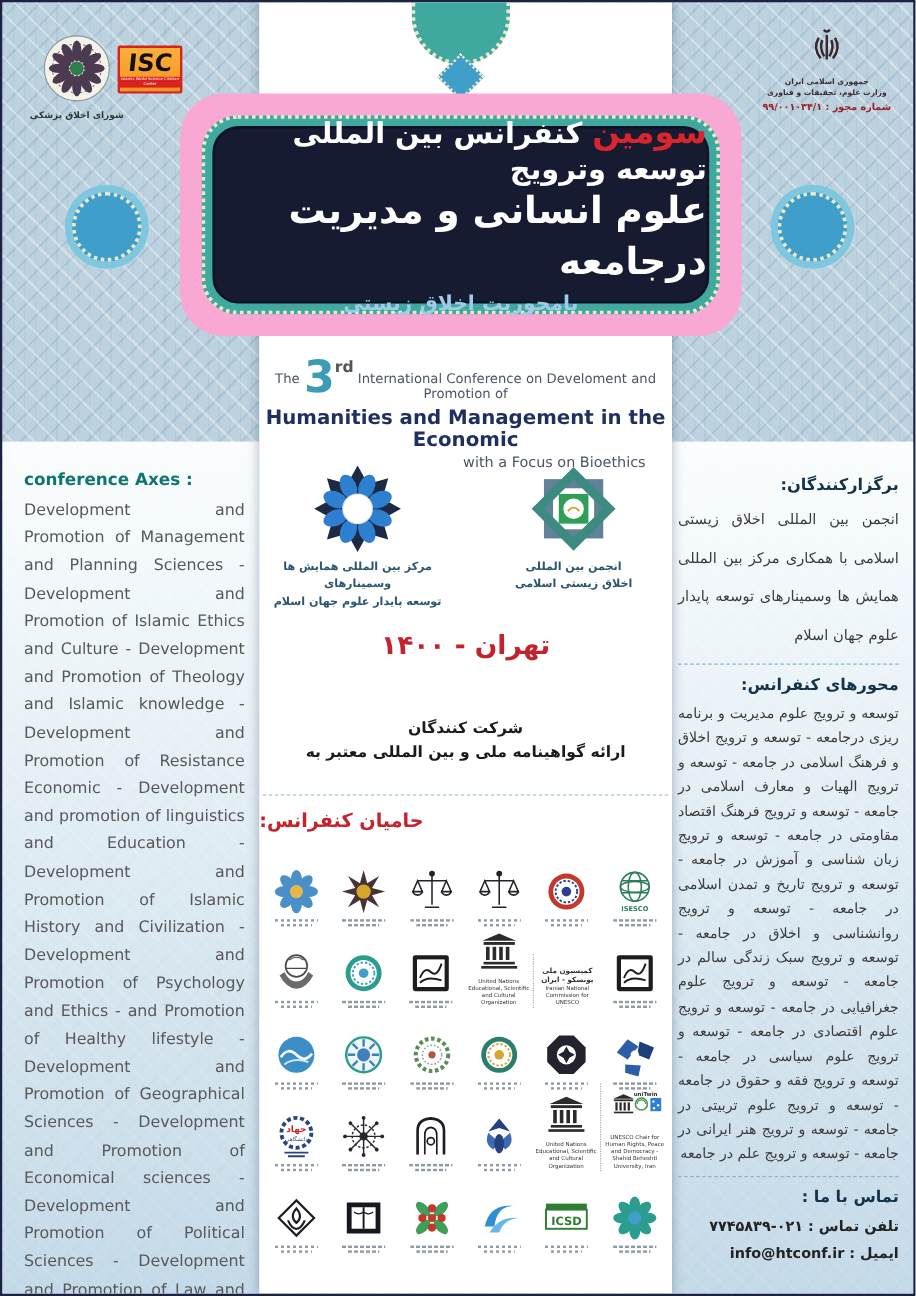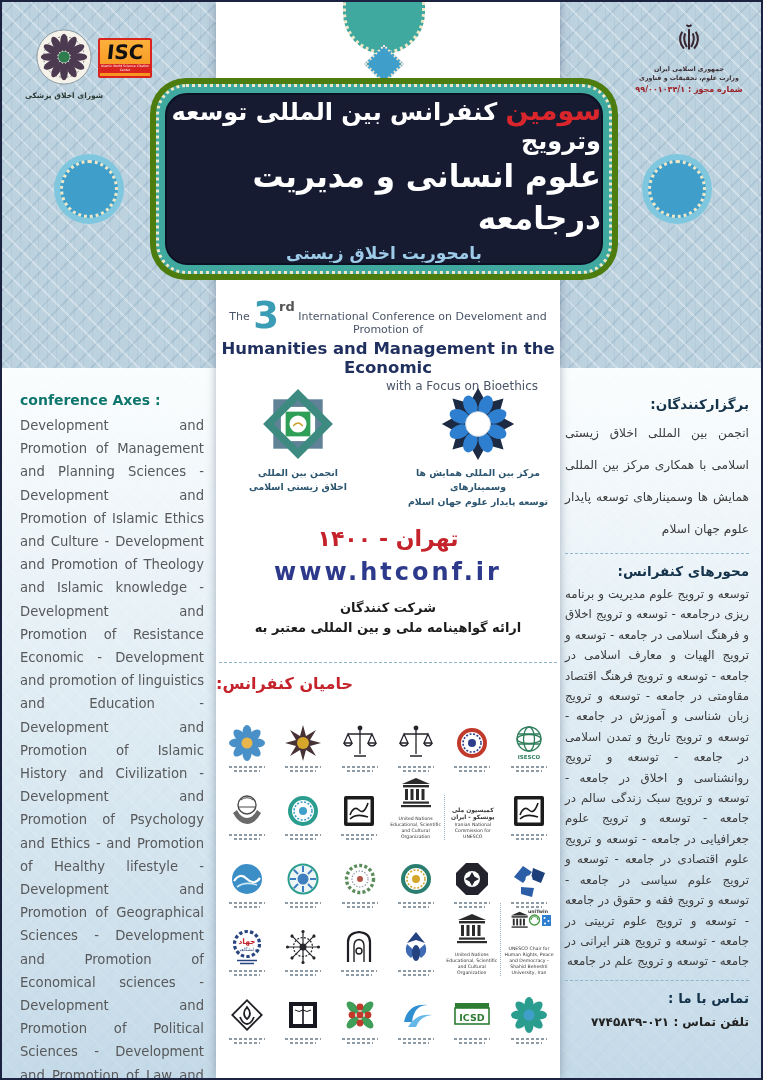--- a/index.html
+++ b/index.html
@@ -35,21 +35,21 @@
   .gov .lic{font-size:8px;color:#9c1f23;font-weight:bold;margin-top:2px;direction:rtl;}
   
   .dome{position:absolute;left:341px;top:-4px;width:82px;height:56px;background:#3fa89f;z-index:3;
     border:3px dotted #efe7c8;border-top:none;border-radius:0 0 52px 52px;}
   .diamond{position:absolute;left:368px;top:48px;width:28px;height:28px;background:#3f9fca;z-index:3;
     border:2px dotted #efe7c8;transform:rotate(45deg);}
   .medal{position:absolute;top:158px;width:58px;height:58px;border-radius:50%;background:#3f9fca;
     border:3px dotted #efe7c8;box-shadow:0 0 0 6px #7ec7de;z-index:3;}
   .medal.l{left:58px;} .medal.r{left:646px;}
   .frame{position:absolute;left:148px;top:76px;width:468px;height:202px;z-index:4;
-    background:#4d7c0f;border-radius:36px;padding:6px;}
+    background:#f9a8d4;border-radius:36px;padding:18px;}
   .frame-mid{width:100%;height:100%;background:#3fa89f;border-radius:30px;padding:6px;
     border:3px dotted #efe7c8;}
   .navy{width:100%;height:100%;background:#161b31;border-radius:22px;border:2px solid #0d1124;
     display:flex;flex-direction:column;align-items:center;justify-content:center;direction:rtl;}
   .navy .t1{font-size:24px;font-weight:bold;color:#fff;line-height:1.2;}
   .navy .t1 .red{color:#d8262c;font-size:27px;}
   .navy .t2{font-size:31px;font-weight:bold;color:#fff;line-height:1.35;}
   .navy .t3{font-size:17px;font-weight:bold;color:#9ecbe8;margin-top:4px;}
   
   .en-title{position:absolute;left:214px;top:297px;width:344px;text-align:center;z-index:2;color:#4a5568;}
@@ -168,33 +168,20 @@
     <div class="row1">
       <span>The</span>
       <span class="big3">3</span><span class="ord">rd</span>
       <span>International Conference on Develoment and Promotion of</span>
     </div>
     <div class="row2">Humanities and Management in the Economic</div>
     <div class="row3">with a Focus on Bioethics</div>
   </div>
 
   <div class="orgs">
-    <div class="org">
-      <svg viewBox="0 0 80 80">
-        <rect x="18" y="18" width="44" height="44" fill="none" stroke="#5f8296" stroke-width="8"></rect>
-        <rect x="18" y="18" width="44" height="44" fill="none" stroke="#3d8b80" stroke-width="8" transform="rotate(45 40 40)"></rect>
-        <rect x="27" y="27" width="26" height="26" fill="#2f9e57"></rect>
-        <circle cx="40" cy="40" r="9" fill="#fff"></circle>
-        <path d="M35 42q5-6 10 0" stroke="#c9a227" stroke-width="1.6" fill="none"></path>
-      </svg>
-      <div class="cap">
-        <div>انجمن بین المللی</div>
-        <div>اخلاق زیستی اسلامی</div>
-      </div>
-    </div>
     <div class="org">
       <svg viewBox="0 0 80 80">
         <g fill="#1d2a44">
           <path d="M40 2 50 20 40 28 30 20Z"></path>
           <path d="M40 2 50 20 40 28 30 20Z" transform="rotate(45 40 40)"></path>
           <path d="M40 2 50 20 40 28 30 20Z" transform="rotate(90 40 40)"></path>
           <path d="M40 2 50 20 40 28 30 20Z" transform="rotate(135 40 40)"></path>
           <path d="M40 2 50 20 40 28 30 20Z" transform="rotate(180 40 40)"></path>
           <path d="M40 2 50 20 40 28 30 20Z" transform="rotate(225 40 40)"></path>
           <path d="M40 2 50 20 40 28 30 20Z" transform="rotate(270 40 40)"></path>
@@ -210,24 +197,36 @@
           <ellipse cx="40" cy="19" rx="7" ry="11" transform="rotate(292.5 40 40)"></ellipse>
           <ellipse cx="40" cy="19" rx="7" ry="11" transform="rotate(337.5 40 40)"></ellipse>
         </g>
         <circle cx="40" cy="40" r="13" fill="#fff" stroke="#d8dde4"></circle>
       </svg>
       <div class="cap">
         <div>مرکز بین المللی همایش ها وسمینارهای</div>
         <div>توسعه پایدار علوم جهان اسلام</div>
       </div>
     </div>
+    <div class="org">
+      <svg viewBox="0 0 80 80">
+        <rect x="18" y="18" width="44" height="44" fill="none" stroke="#5f8296" stroke-width="8"></rect>
+        <rect x="18" y="18" width="44" height="44" fill="none" stroke="#3d8b80" stroke-width="8" transform="rotate(45 40 40)"></rect>
+        <rect x="27" y="27" width="26" height="26" fill="#2f9e57"></rect>
+        <circle cx="40" cy="40" r="9" fill="#fff"></circle>
+        <path d="M35 42q5-6 10 0" stroke="#c9a227" stroke-width="1.6" fill="none"></path>
+      </svg>
+      <div class="cap">
+        <div>انجمن بین المللی</div>
+        <div>اخلاق زیستی اسلامی</div>
+      </div>
+    </div>
   </div>
 
   <div class="city">تهران - ۱۴۰۰</div>
-  <div class="site">www.htconf.ir</div>
   <div class="cert">
     <div>شرکت کنندگان</div>
     <div>ارائه گواهینامه ملی و بین المللی معتبر به</div>
   </div>
   <div class="div-c"></div>
   <div class="sp-head">حامیان کنفرانس:</div>
   <div class="sp-grid">
       <div class="sp-row">
         <div class="sp-cell">
           <div>
@@ -630,14 +629,17 @@
 
   <div class="rc">
     <h3>برگزارکنندگان:</h3>
     <p class="body">انجمن بین المللی اخلاق زیستی اسلامی با همکاری مرکز بین المللی همایش ها وسمینارهای توسعه پایدار علوم جهان اسلام</p>
     <hr>
     <h3>محورهای کنفرانس:</h3>
     <p class="body axes">توسعه و ترویج علوم مدیریت و برنامه ریزی درجامعه - توسعه و ترویج اخلاق و فرهنگ اسلامی در جامعه - توسعه و ترویج الهیات و معارف اسلامی در جامعه - توسعه و ترویج فرهنگ اقتصاد مقاومتی در جامعه - توسعه و ترویج زبان شناسی و آموزش در جامعه - توسعه و ترویج تاریخ و تمدن اسلامی در جامعه - توسعه و ترویج روانشناسی و اخلاق در جامعه - توسعه و ترویج سبک زندگی سالم در جامعه - توسعه و ترویج علوم جغرافیایی در جامعه - توسعه و ترویج علوم اقتصادی در جامعه - توسعه و ترویج علوم سیاسی در جامعه - توسعه و ترویج فقه و حقوق در جامعه - توسعه و ترویج علوم تربیتی در جامعه - توسعه و ترویج هنر ایرانی در جامعه - توسعه و ترویج علم در جامعه</p>
     <hr>
     <h3>تماس با ما :</h3>
     <div class="contact-line">تلفن تماس : ۰۲۱-۷۷۴۵۸۳۹</div>
+    <div class="contact-line">
+      <span>ایمیل : </span><span>info@htconf.ir</span>
+    </div>
   </div>
 </div>
 
 </body></html>

